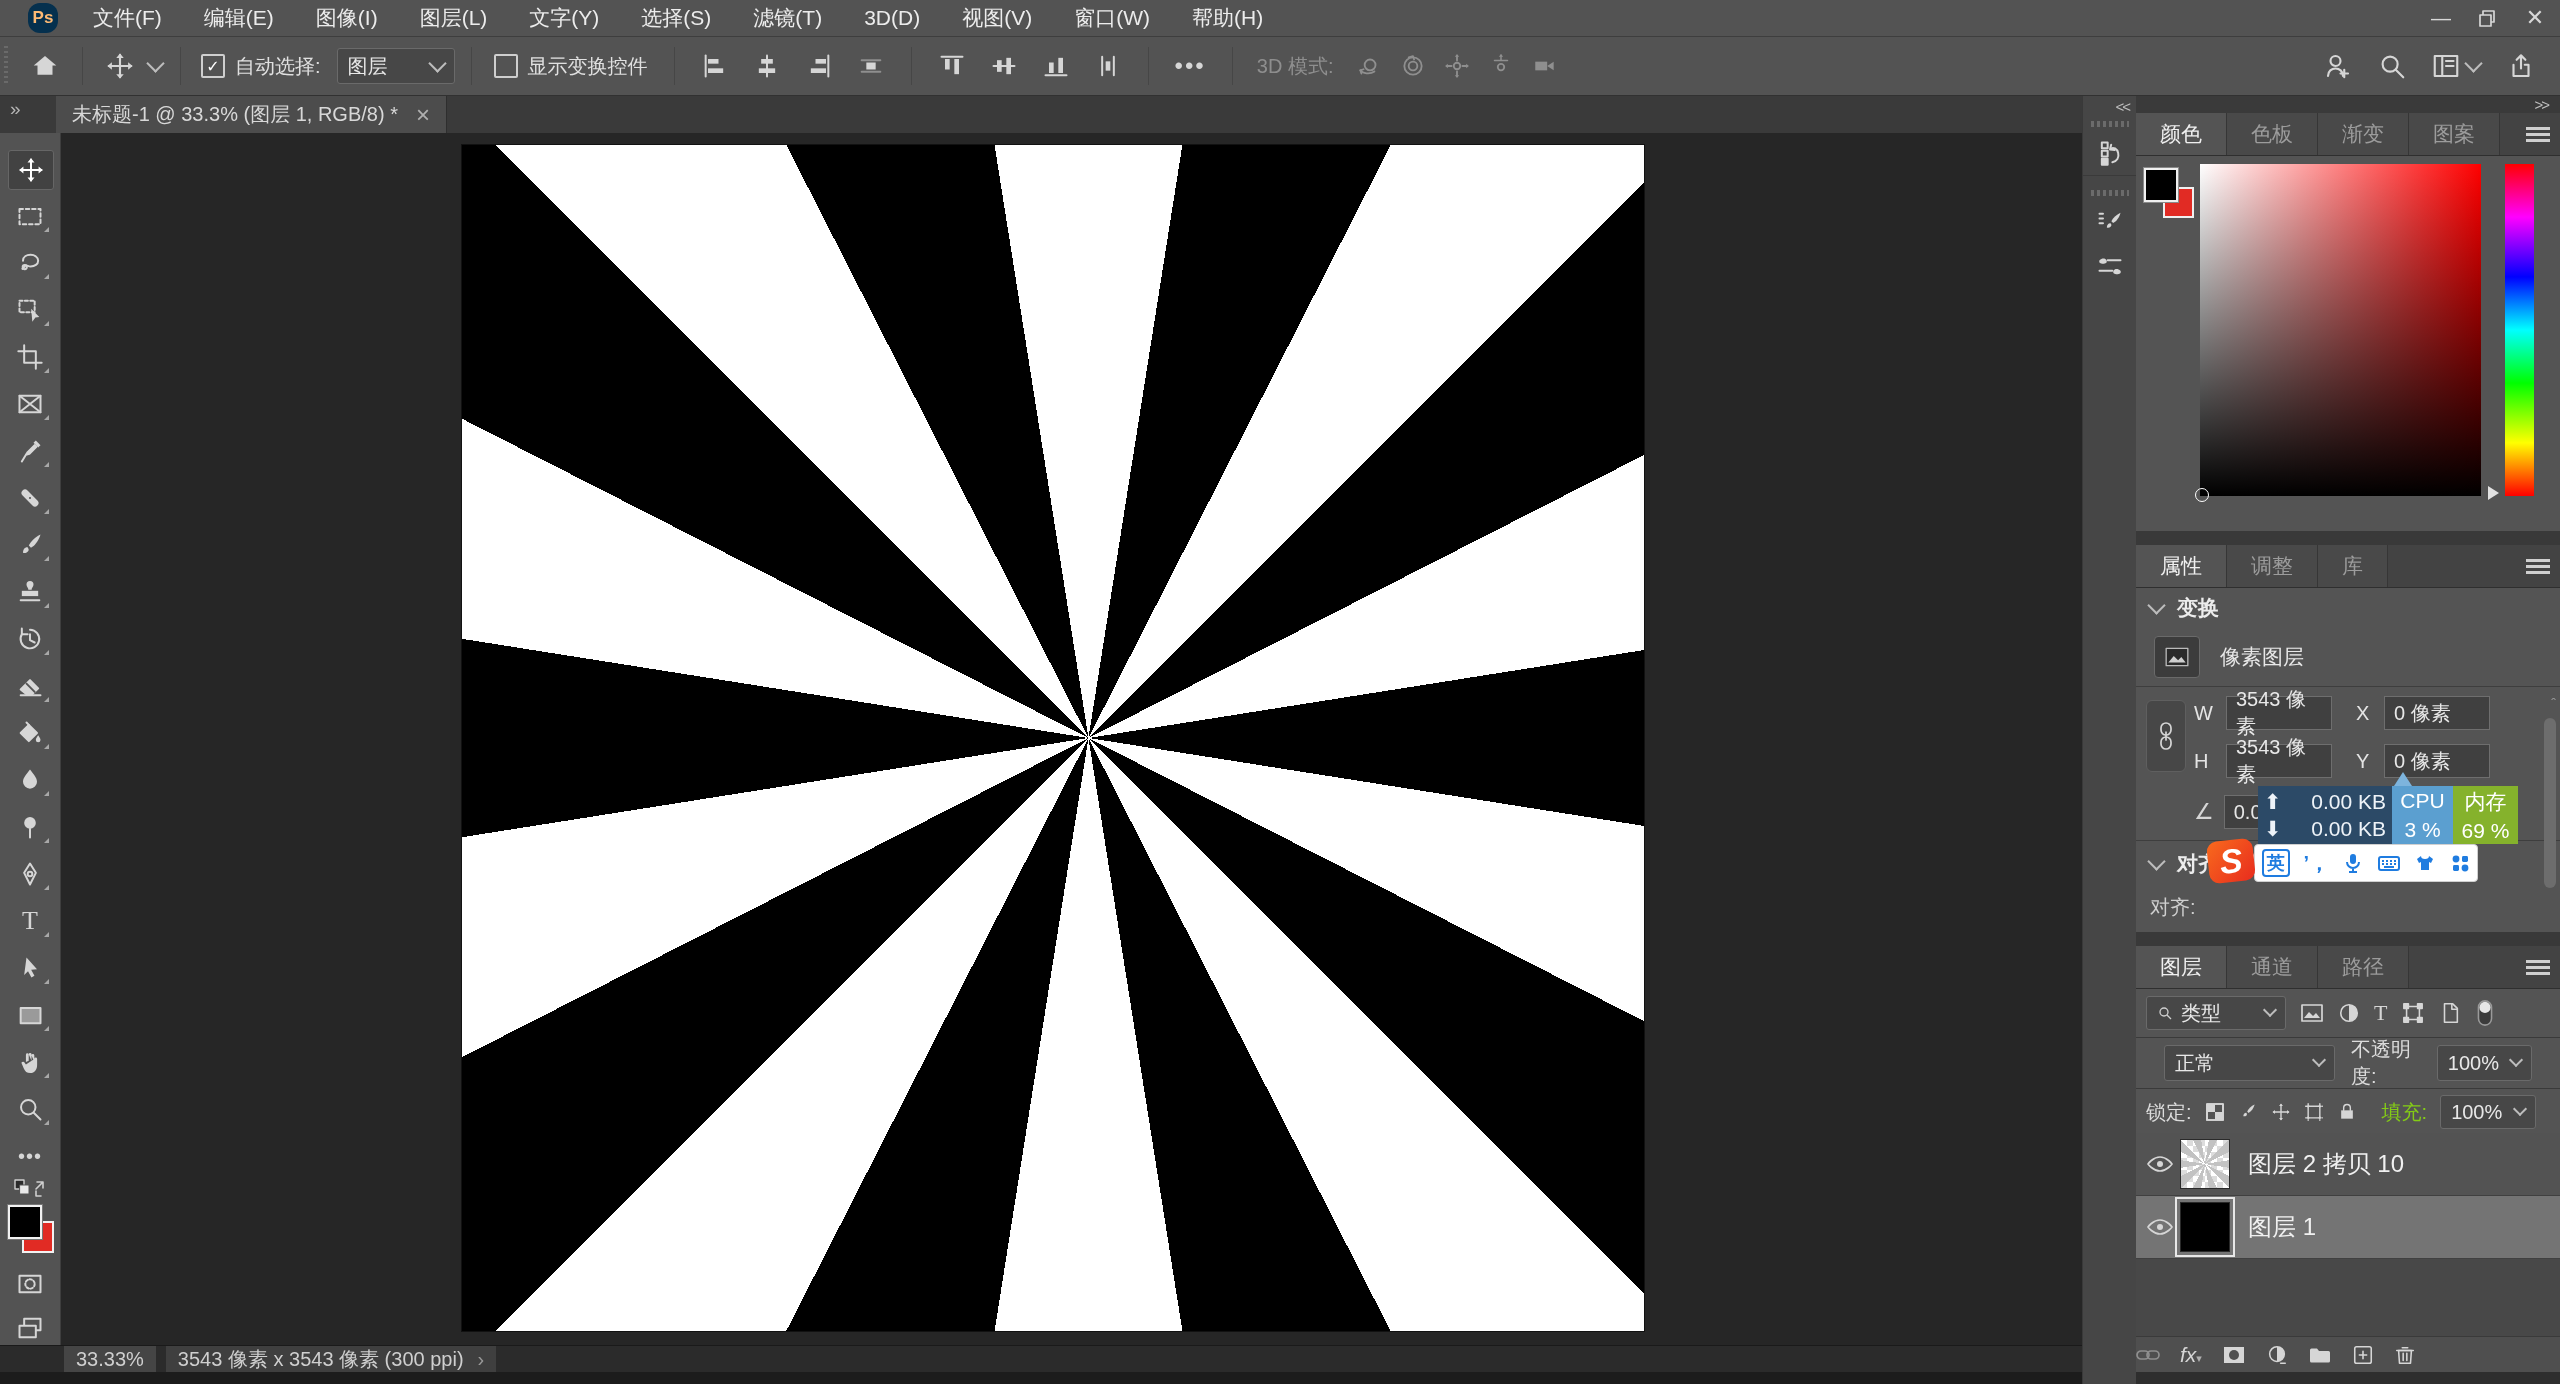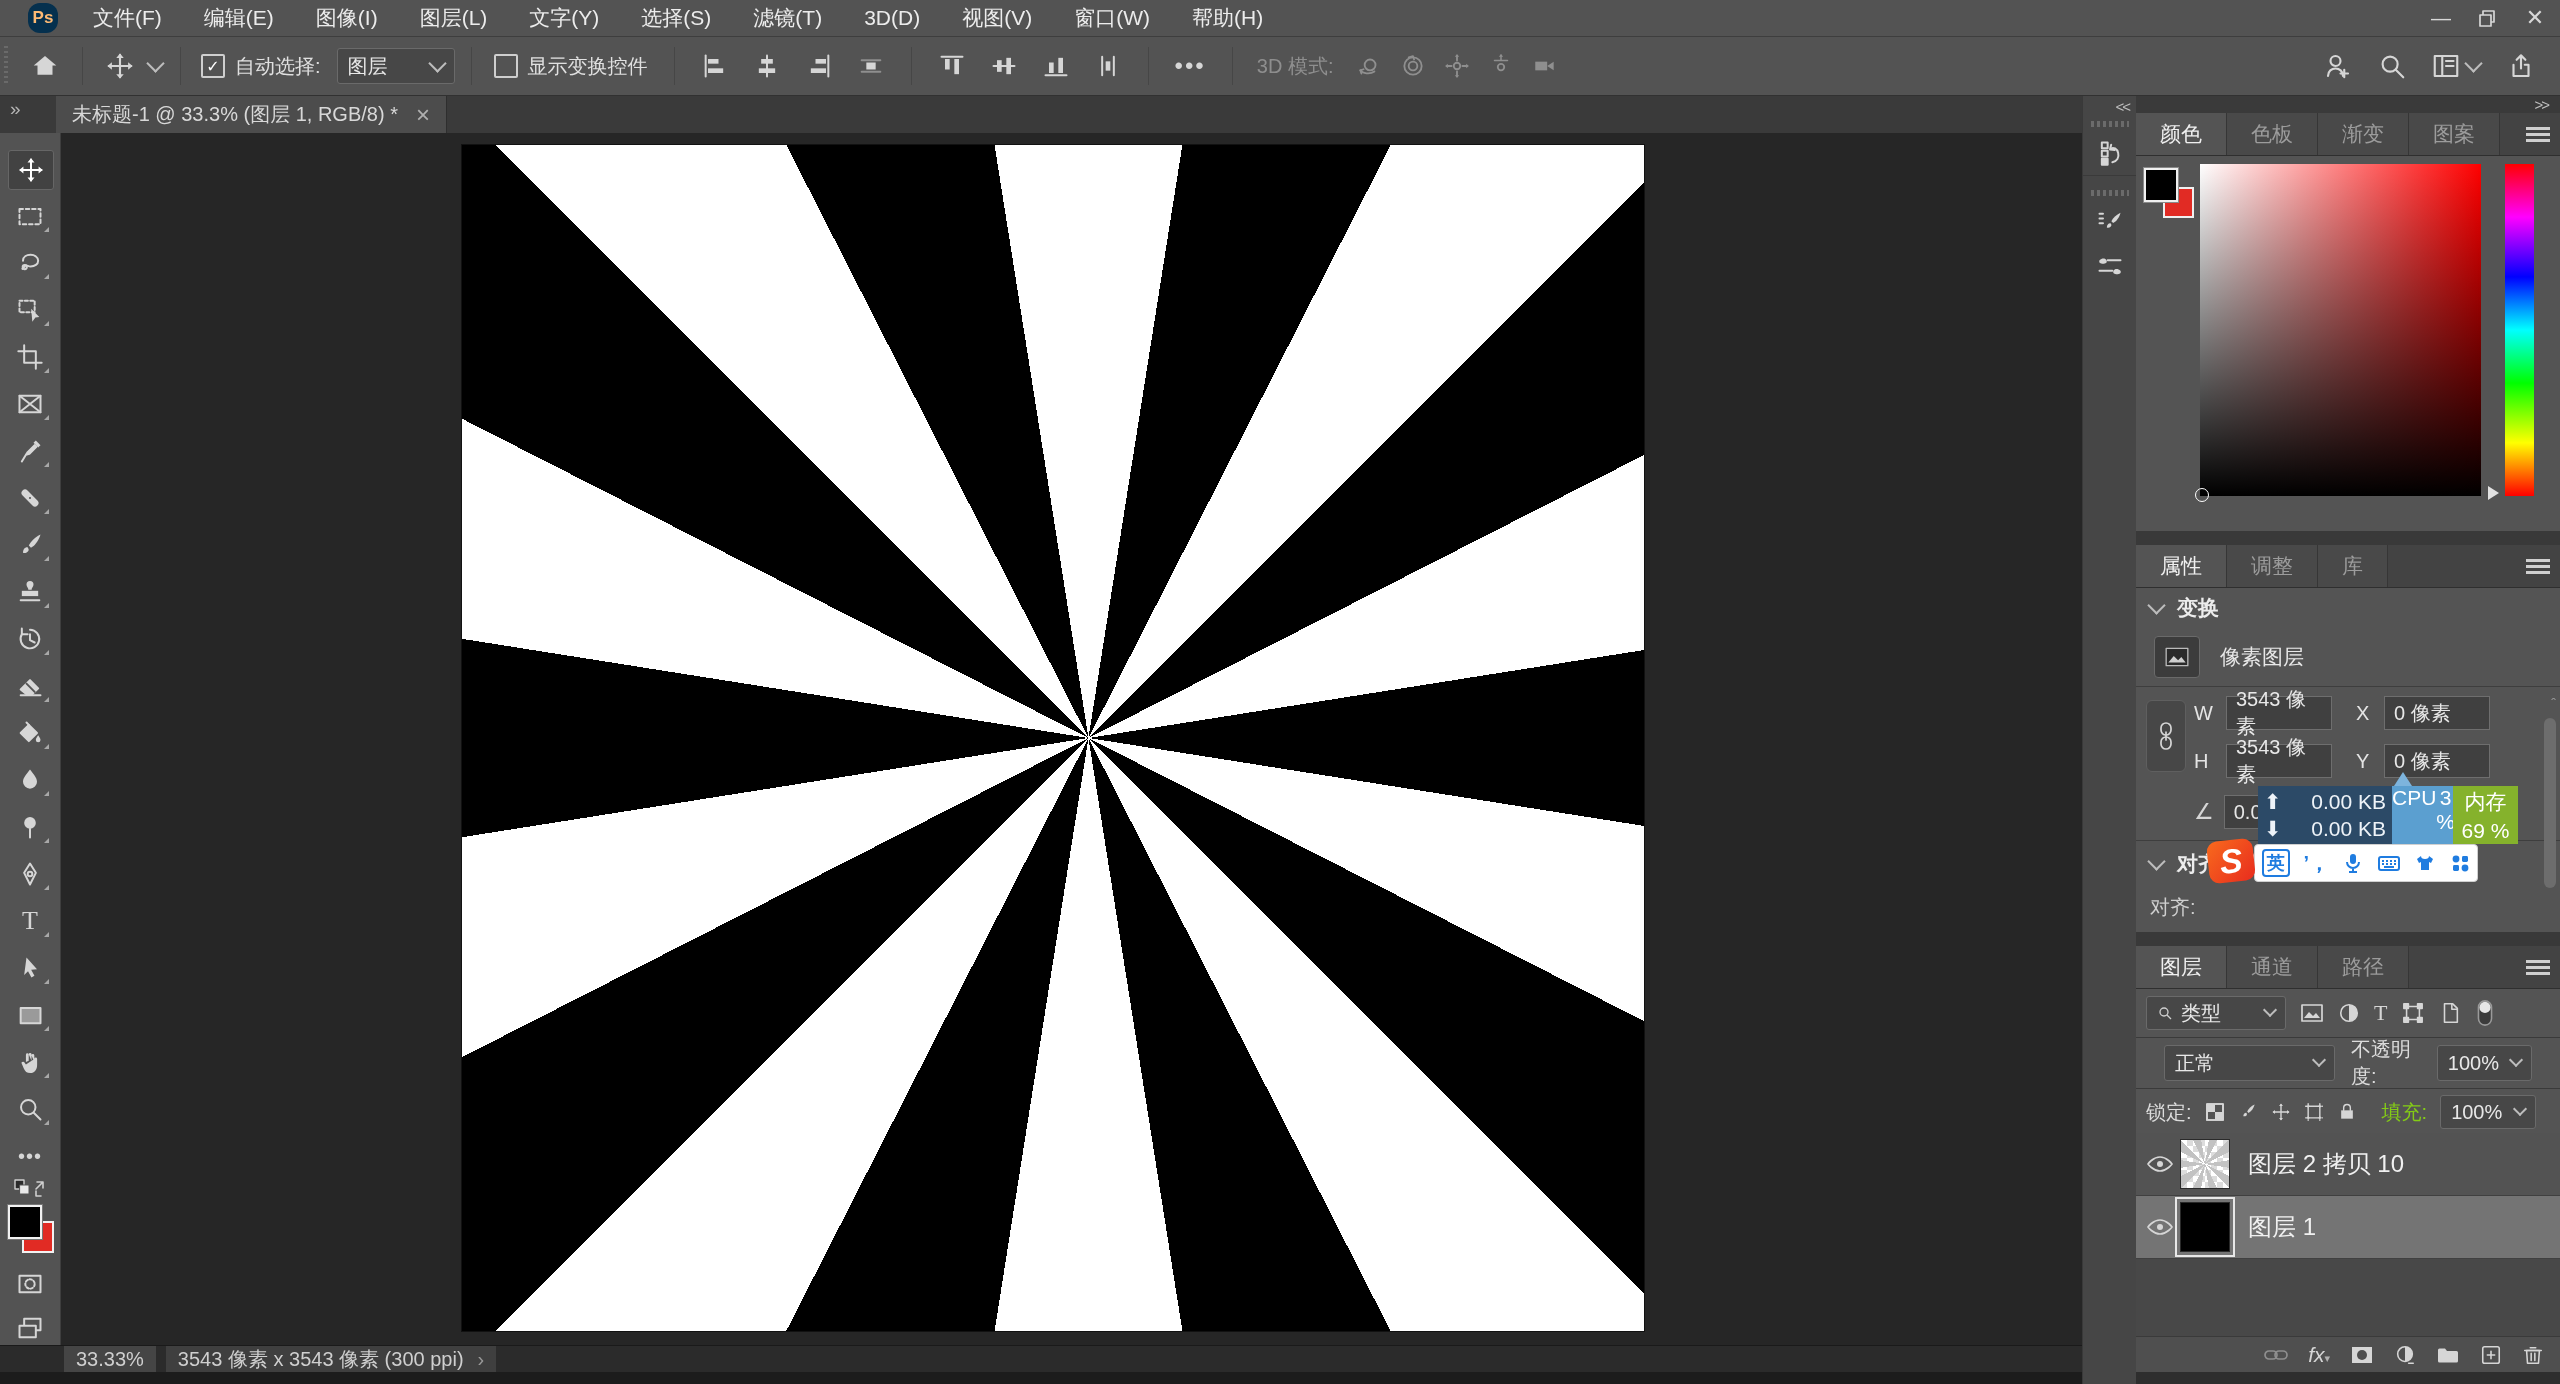--- a/index.html
+++ b/index.html
@@ -50,21 +50,21 @@
   .ptab.active{background:#545454;color:#f0f0f0;}
   .hamb{margin-left:auto;margin-right:10px;margin-bottom:10px;width:24px;}
   .hamb div{height:3px;background:#cfcfcf;margin:3px 0;}
   .panelbody{position:absolute;left:0;width:424px;background:#545454;}
   .field{background:#404040;border:1px solid #6e6e6e;height:32px;display:flex;align-items:center;padding:0 9px;font-size:20px;color:#e8e8e8;}
   .seclabel{font-size:21px;color:#ececec;font-weight:bold;}
   .gap{position:absolute;left:0;width:424px;background:#393939;}
   
   #monitor{position:absolute;left:122px;top:690px;width:260px;height:58px;display:flex;z-index:30;font-size:21px;}
   #monitor .net{width:134px;background:#2c4a67;color:#eef3f8;display:flex;flex-direction:column;justify-content:space-around;padding:2px 6px;box-sizing:border-box;}
-  #monitor .cpu{width:61px;background:#5b9fd0;color:#fff;text-align:center;display:flex;flex-direction:row;justify-content:space-around;}
+  #monitor .cpu{width:61px;background:#5b9fd0;color:#fff;text-align:center;display:flex;flex-direction:column;justify-content:space-around;}
   #monitor .mem{width:65px;background:#85b22c;color:#fff;text-align:center;display:flex;flex-direction:column;justify-content:space-around;}
   
   #imebar{position:absolute;left:118px;top:748px;width:222px;height:36px;background:#fff;border:1px solid #d0d0d0;border-radius:4px;display:flex;align-items:center;justify-content:space-around;z-index:31;color:#1f7ce0;font-weight:bold;font-size:21px;}
   #imelogo{position:absolute;left:72px;top:744px;width:46px;height:42px;background:linear-gradient(135deg,#f86a1d,#e82c1e);border-radius:10px;color:#fff;font-size:34px;font-weight:bold;font-style:italic;display:flex;align-items:center;justify-content:center;transform:rotate(-6deg);z-index:32;}
   .imeico svg{stroke:#1f7ce0;fill:none;stroke-width:2;}
   
   .layerrow{position:absolute;left:0;width:424px;height:62px;display:flex;align-items:center;border-bottom:1px solid #404040;background:#535353;}
   .layerrow.sel{background:#747474;}
   .lthumb{width:48px;height:48px;margin-left:44px;border:1px solid #2a2a2a;}
   .lname{margin-left:18px;font-size:24px;color:#f0f0f0;}
@@ -749,21 +749,21 @@
             <path d="M2 10s5-7 12-7 12 7 12 7-5 7-12 7S2 10 2 10z"></path>
             <circle cx="14" cy="10" r="3" fill="#d6d6d6" stroke="none"></circle>
           </svg>
       </div>
       <div class="lthumb" style="background:#000;outline:2px solid #e8e8e8;outline-offset:3px;"></div>
       <span class="lname">图层 1</span>
     </div>
 
     <div style="position:absolute;left:0;top:270px;width:424px;height:77px;background:#484848;"></div>
 
-    <div class="row" style="position:absolute;left:0;top:347px;width:424px;height:36px;background:#4f4f4f;border-top:1px solid #3a3a3a;justify-content:flex-end;gap:20px;padding-right:16px;box-sizing:border-box;">
+    <div class="row" style="position:absolute;left:0;top:347px;width:424px;height:36px;background:#4f4f4f;border-top:1px solid #3a3a3a;gap:20px;padding-right:16px;box-sizing:border-box;">
       <div class="ico dim">
           <svg width="24" height="18" viewBox="0 0 24 18">
             <rect x="1" y="5" width="12" height="8" rx="4"></rect>
             <rect x="11" y="5" width="12" height="8" rx="4"></rect>
           </svg>
         </div>
       <div style="font-size:21px;font-style:italic;color:#d6d6d6;">
         <span>fx</span><span style="font-size:11px;color:#b0b0b0;">▾</span>
       </div>
       <div class="ico">

